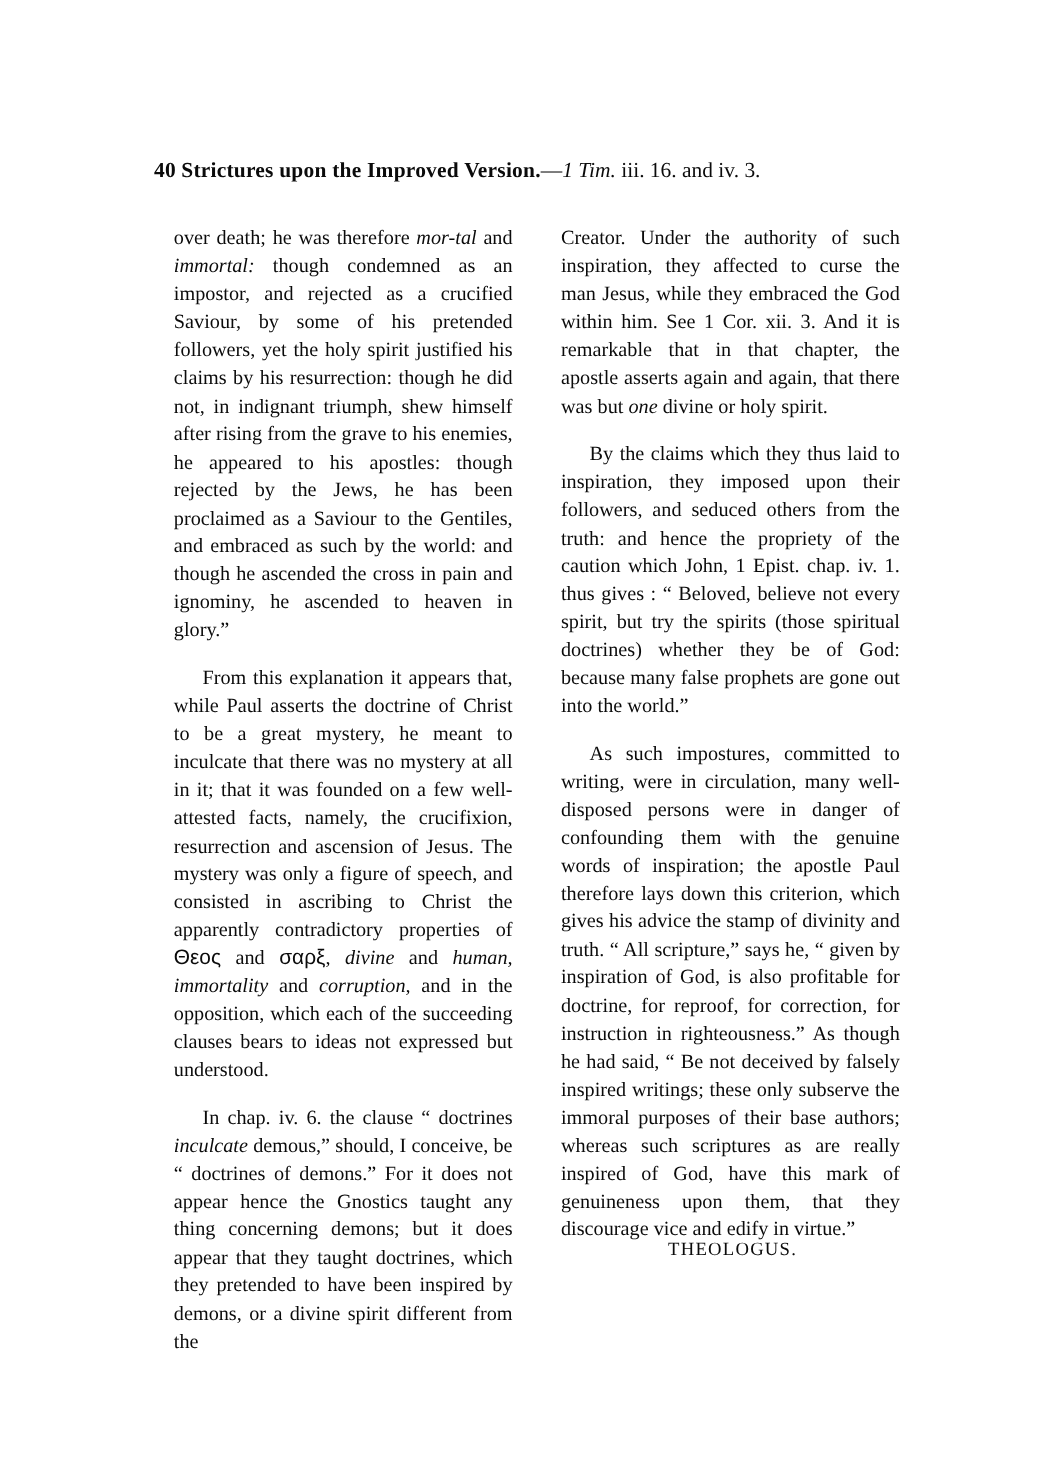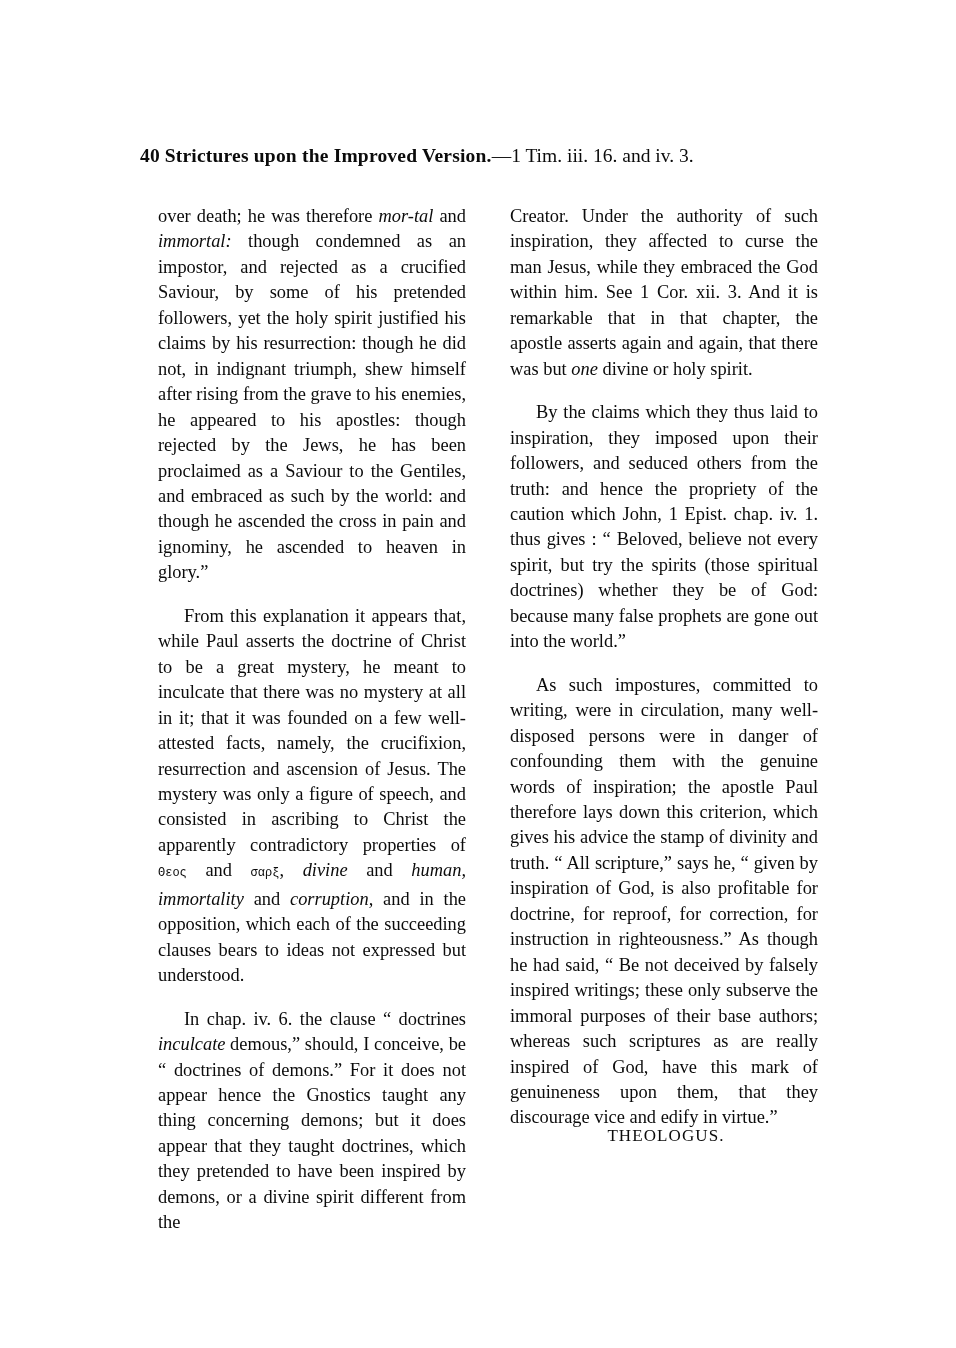--- a/index.html
+++ b/index.html
@@ -35,20 +35,21 @@
   .rh-folio {
     font-weight: bold;
     font-style: normal;
     letter-spacing: 0.2px;
   }
   .rh-title {
     font-weight: bold;
     letter-spacing: 0.2px;
   }
   .rh-ref-italic {
+    font-style: italic;
   }
   .rh-ref-roman {
     font-style: normal;
   }
 
   
   .columns {
     position: absolute;
     left: 140px;
     top: 186px;
@@ -73,22 +74,22 @@
     text-indent: 26px;
   }
   .para.no-indent {
     text-indent: 0;
   }
   .para em {
     font-style: italic;
   }
   .greek {
     font-style: normal;
-    font-family: Liberation Mono, monospace;
-    font-size: 12px;
+    font-family: Liberation Sans, sans-serif;
+    font-size: 19px;
   }
 
   
   .signature {
     position: absolute;
     left: 492px;
     top: 1126px;
     width: 348px;
     text-align: center;
     font-size: 17px;

